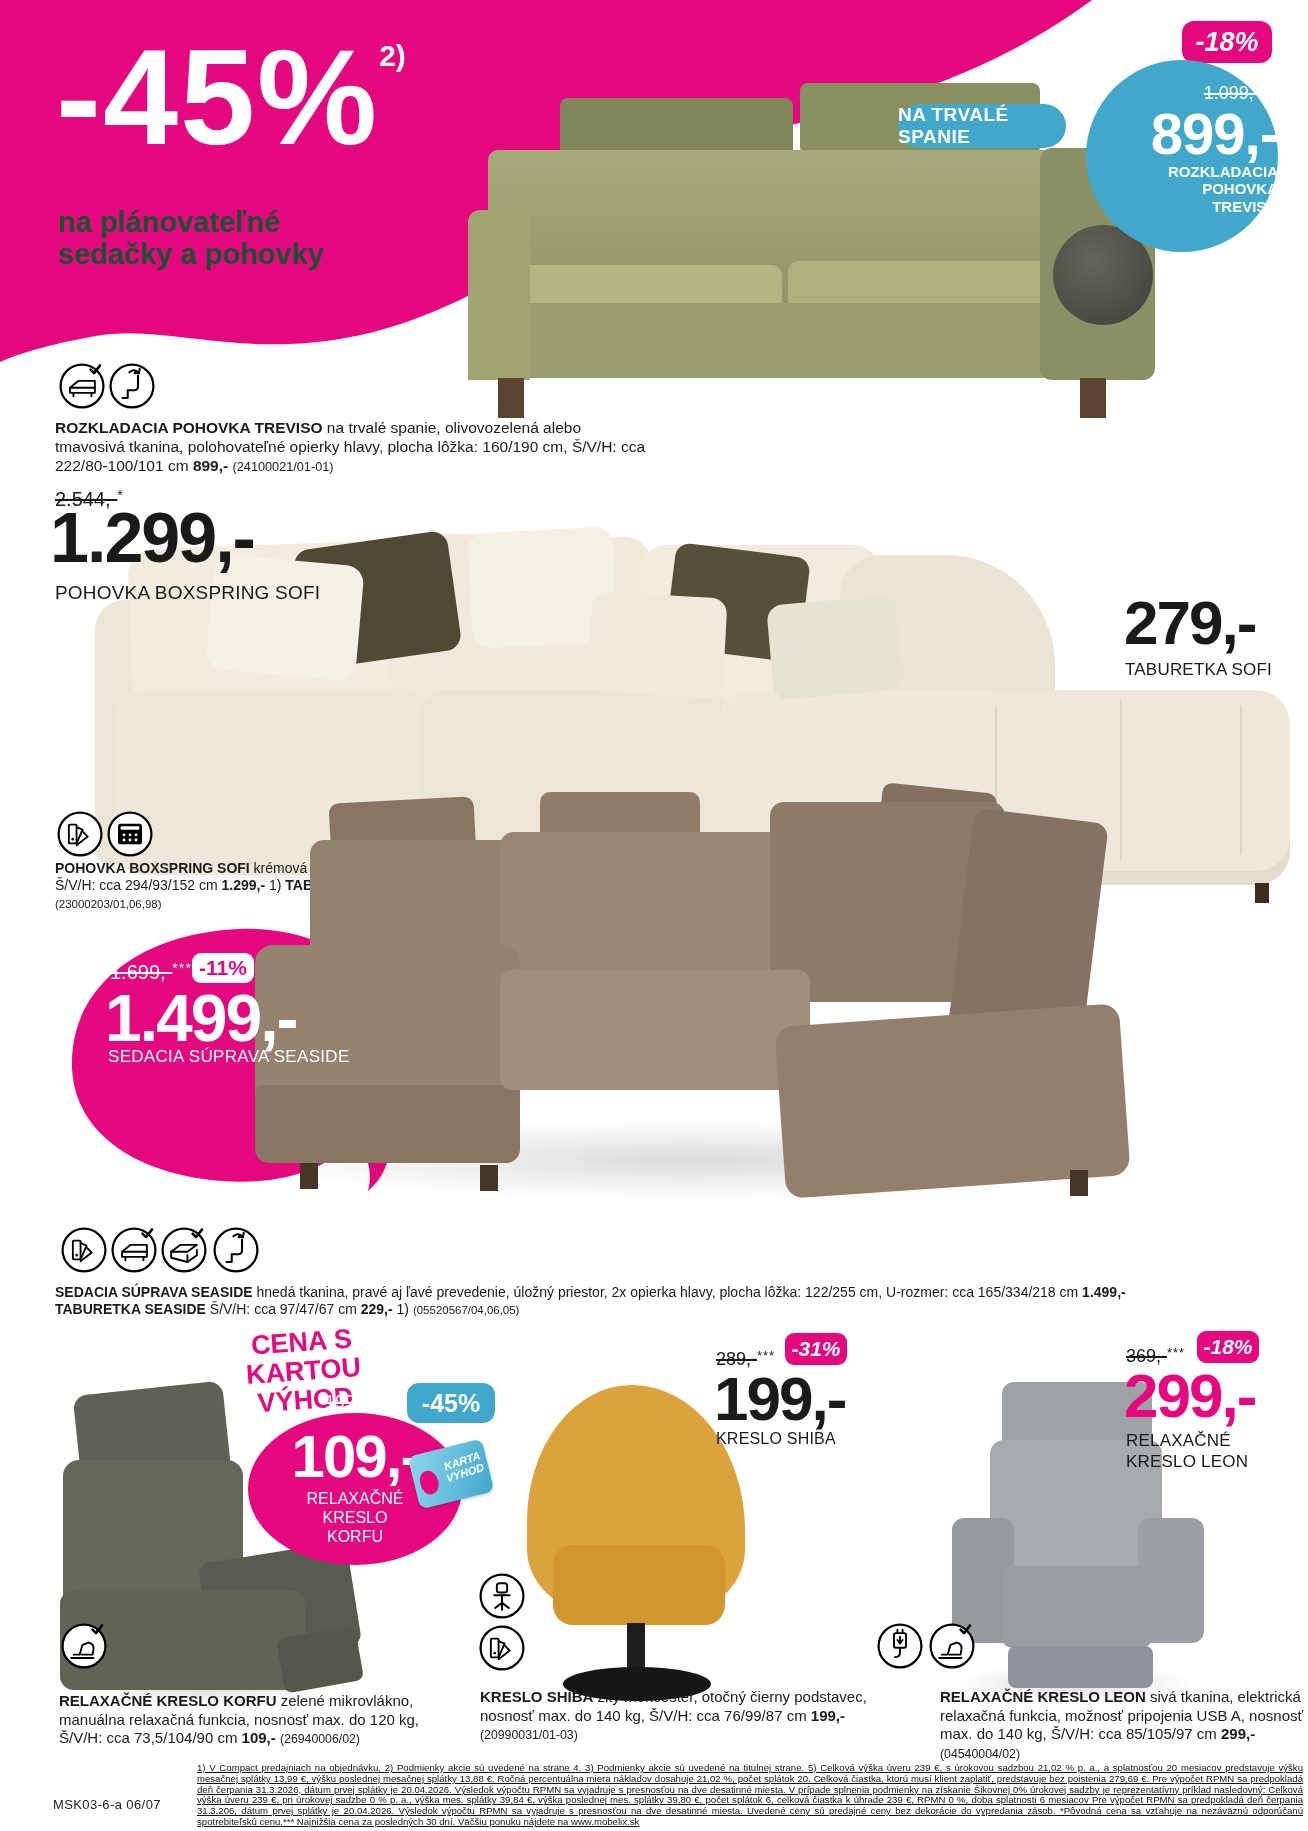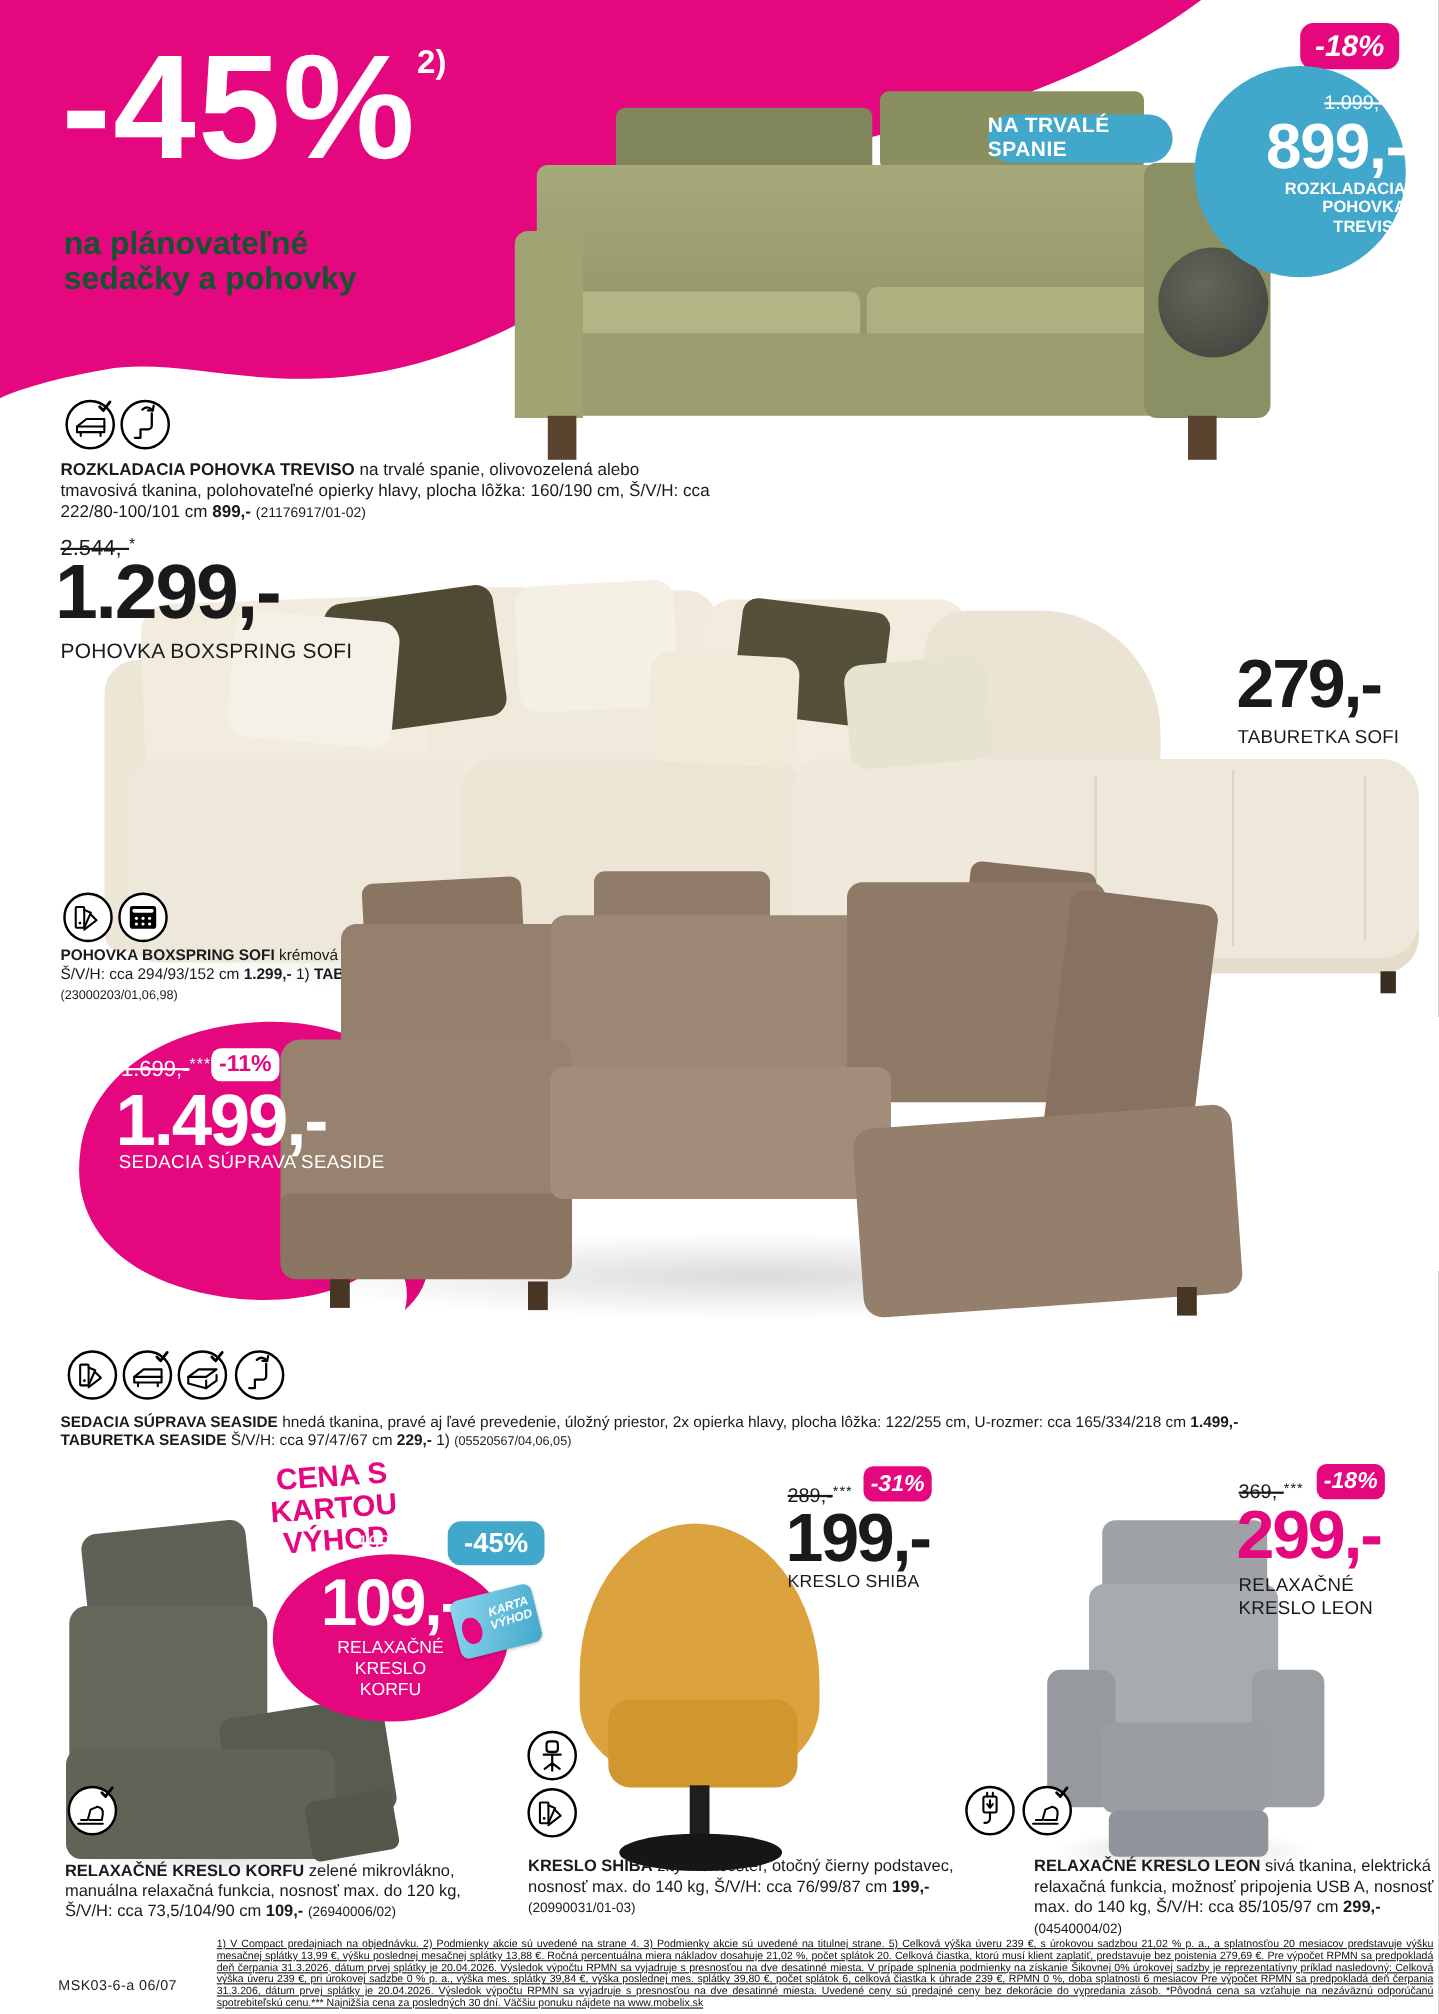--- a/index.html
+++ b/index.html
@@ -187,21 +187,21 @@
   </div>
 
   <svg class="picto abs" style="left:58px;top:362px">
       <use href="#i-sofabed"></use>
     </svg>
   <svg class="picto abs" style="left:108px;top:362px">
       <use href="#i-headrest"></use>
     </svg>
   <p class="abs desc" style="left:55px;top:418px;width:592px;margin:0">
     <b>ROZKLADACIA POHOVKA TREVISO</b><span> na trvalé spanie, olivovozelená alebo tmavosivá tkanina, polohovateľné opierky hlavy, plocha lôžka: 160/190 cm, Š/V/H: cca 222/80-100/101 cm </span><b>899,-</b>
-    <span class="code">(21176917/01-02)</span>
+    <span class="code">(24100021/01-01)</span>
   </p>
 
   <div class="abs art" style="left:90px;top:505px;width:1210px;height:400px">
     <div class="shadow" style="left:20px;top:330px;width:960px;height:70px"></div>
     <div style="left:5px;top:95px;width:85px;height:265px;background:#ece6d7;border-radius:30px 16px 8px 16px"></div>
     <div style="left:40px;top:40px;width:270px;height:165px;background:#f2ecdf;border-radius:26px;transform:rotate(-2deg)"></div>
     <div style="left:300px;top:30px;width:260px;height:168px;background:#f0eadd;border-radius:26px;transform:rotate(1deg)"></div>
     <div style="left:550px;top:40px;width:240px;height:170px;background:#f2ecdf;border-radius:26px"></div>
     <div style="left:750px;top:50px;width:215px;height:305px;background:#ebe4d5;border-radius:40px 110px 110px 40px"></div>
     <div style="left:25px;top:185px;width:315px;height:185px;background:#eee8da;border-radius:28px"></div>

